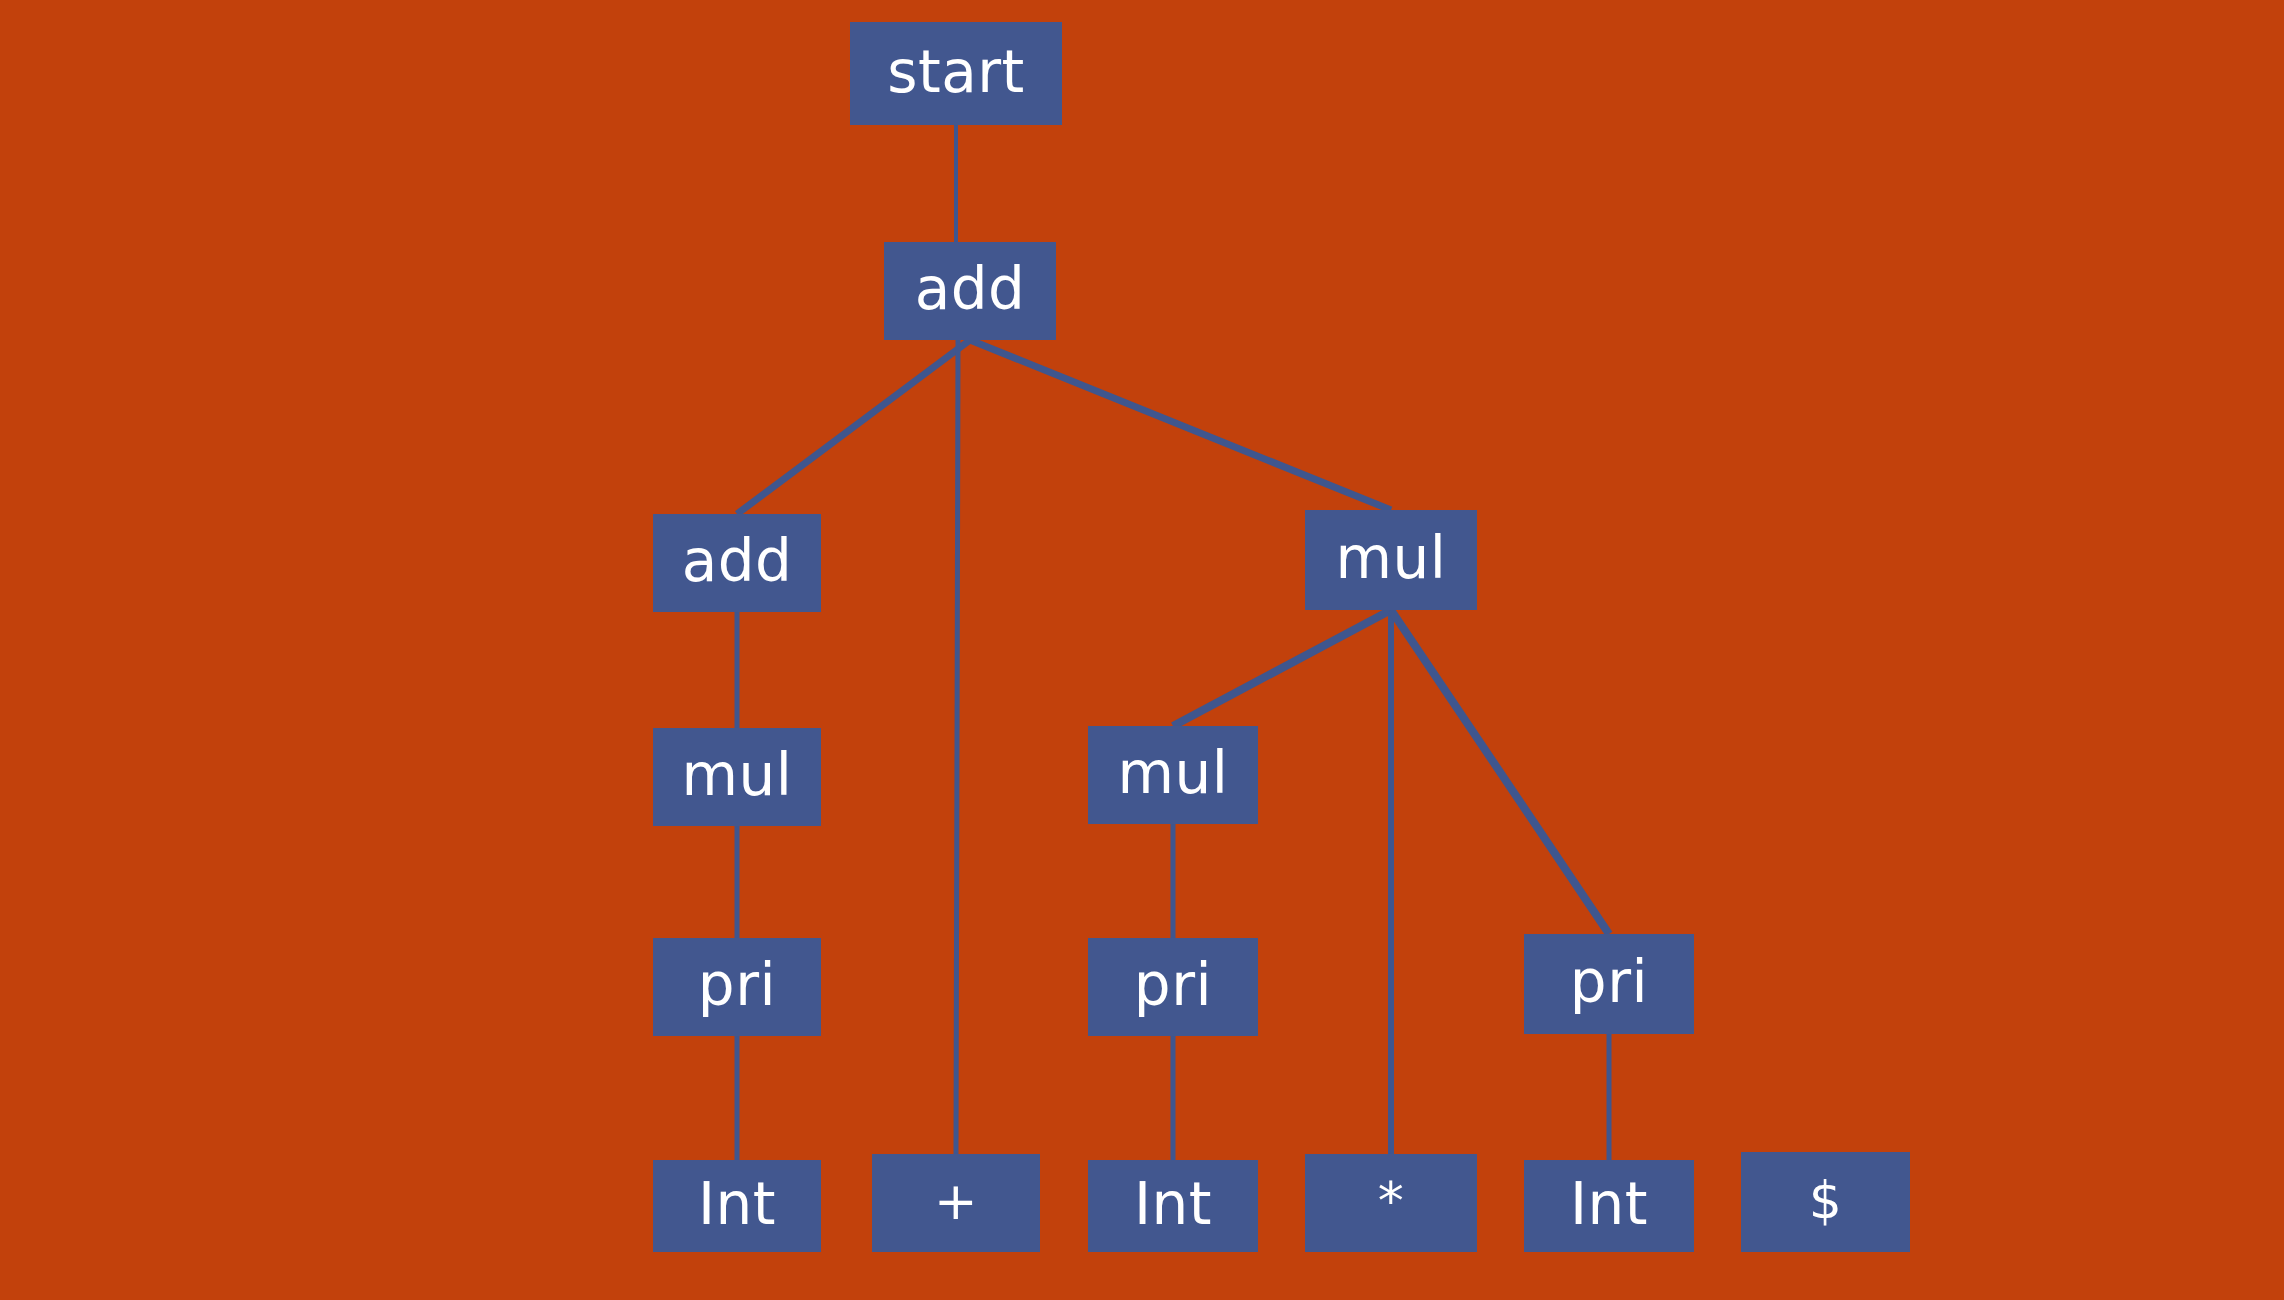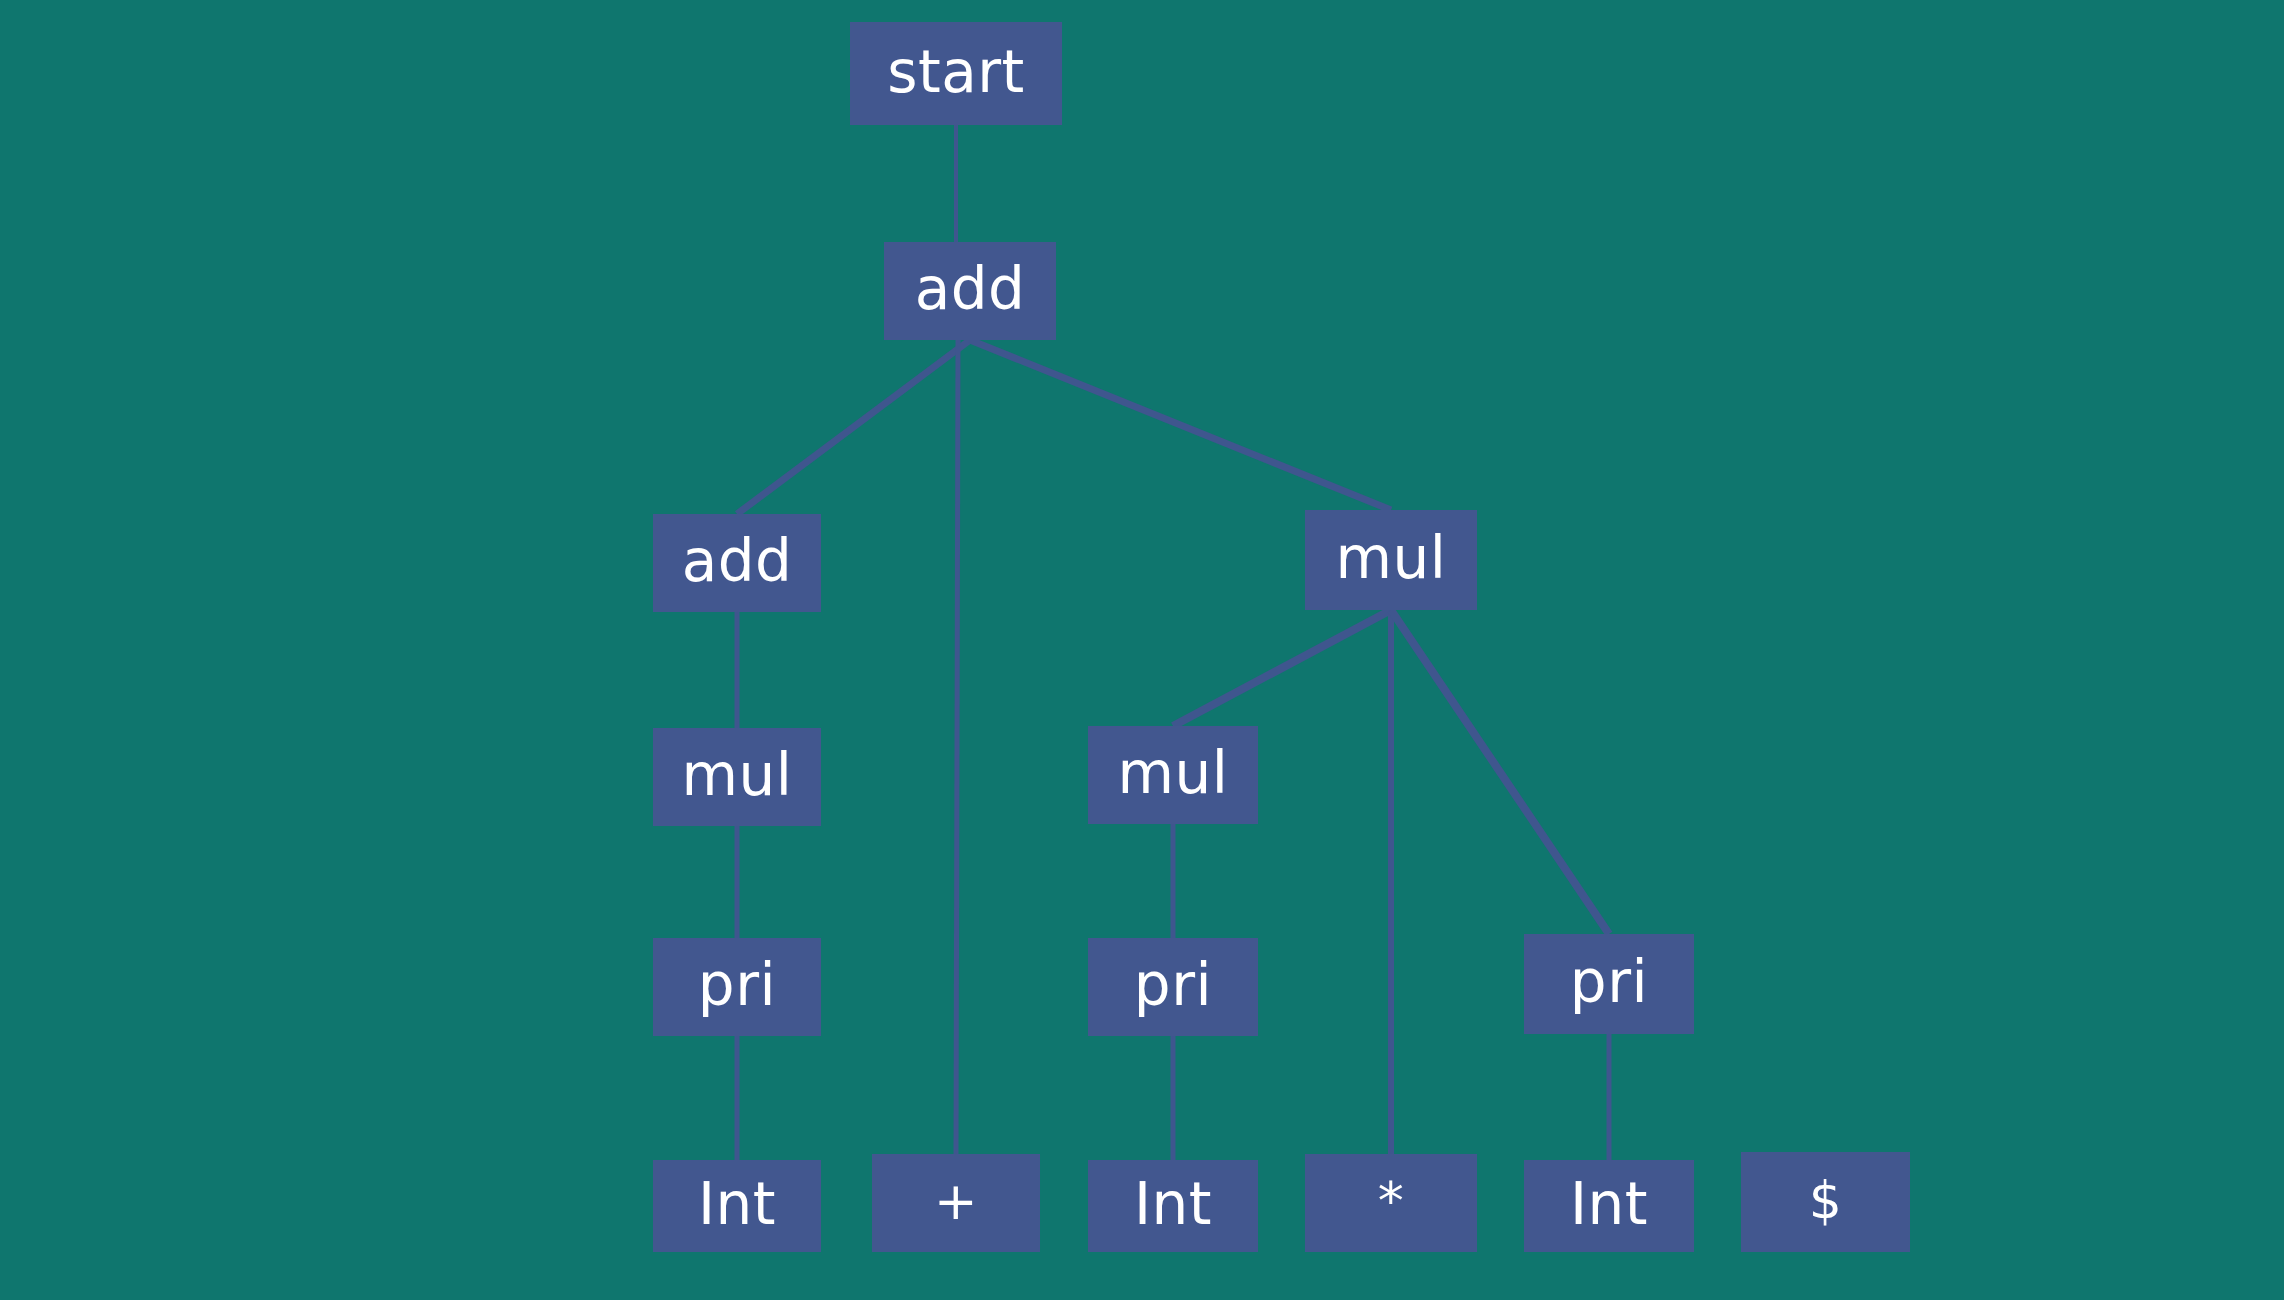--- a/index.html
+++ b/index.html
@@ -7,21 +7,21 @@
     padding: 0;
     background: #ffffff;
   }
   body {
     font-family: "DejaVu Sans", sans-serif;
   }
   #canvas {
     position: relative;
     width: 2284px;
     height: 1300px;
-    background: #0f766e;
+    background: #c2410c;
     overflow: hidden;
   }
   #edges {
     position: absolute;
     left: 0;
     top: 0;
     width: 2284px;
     height: 1300px;
   }
   .node {

